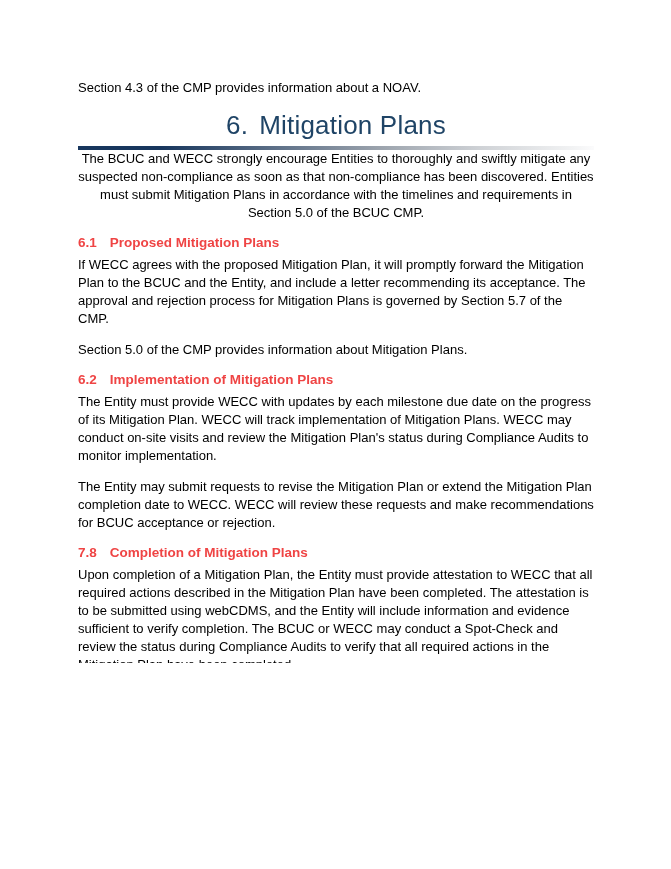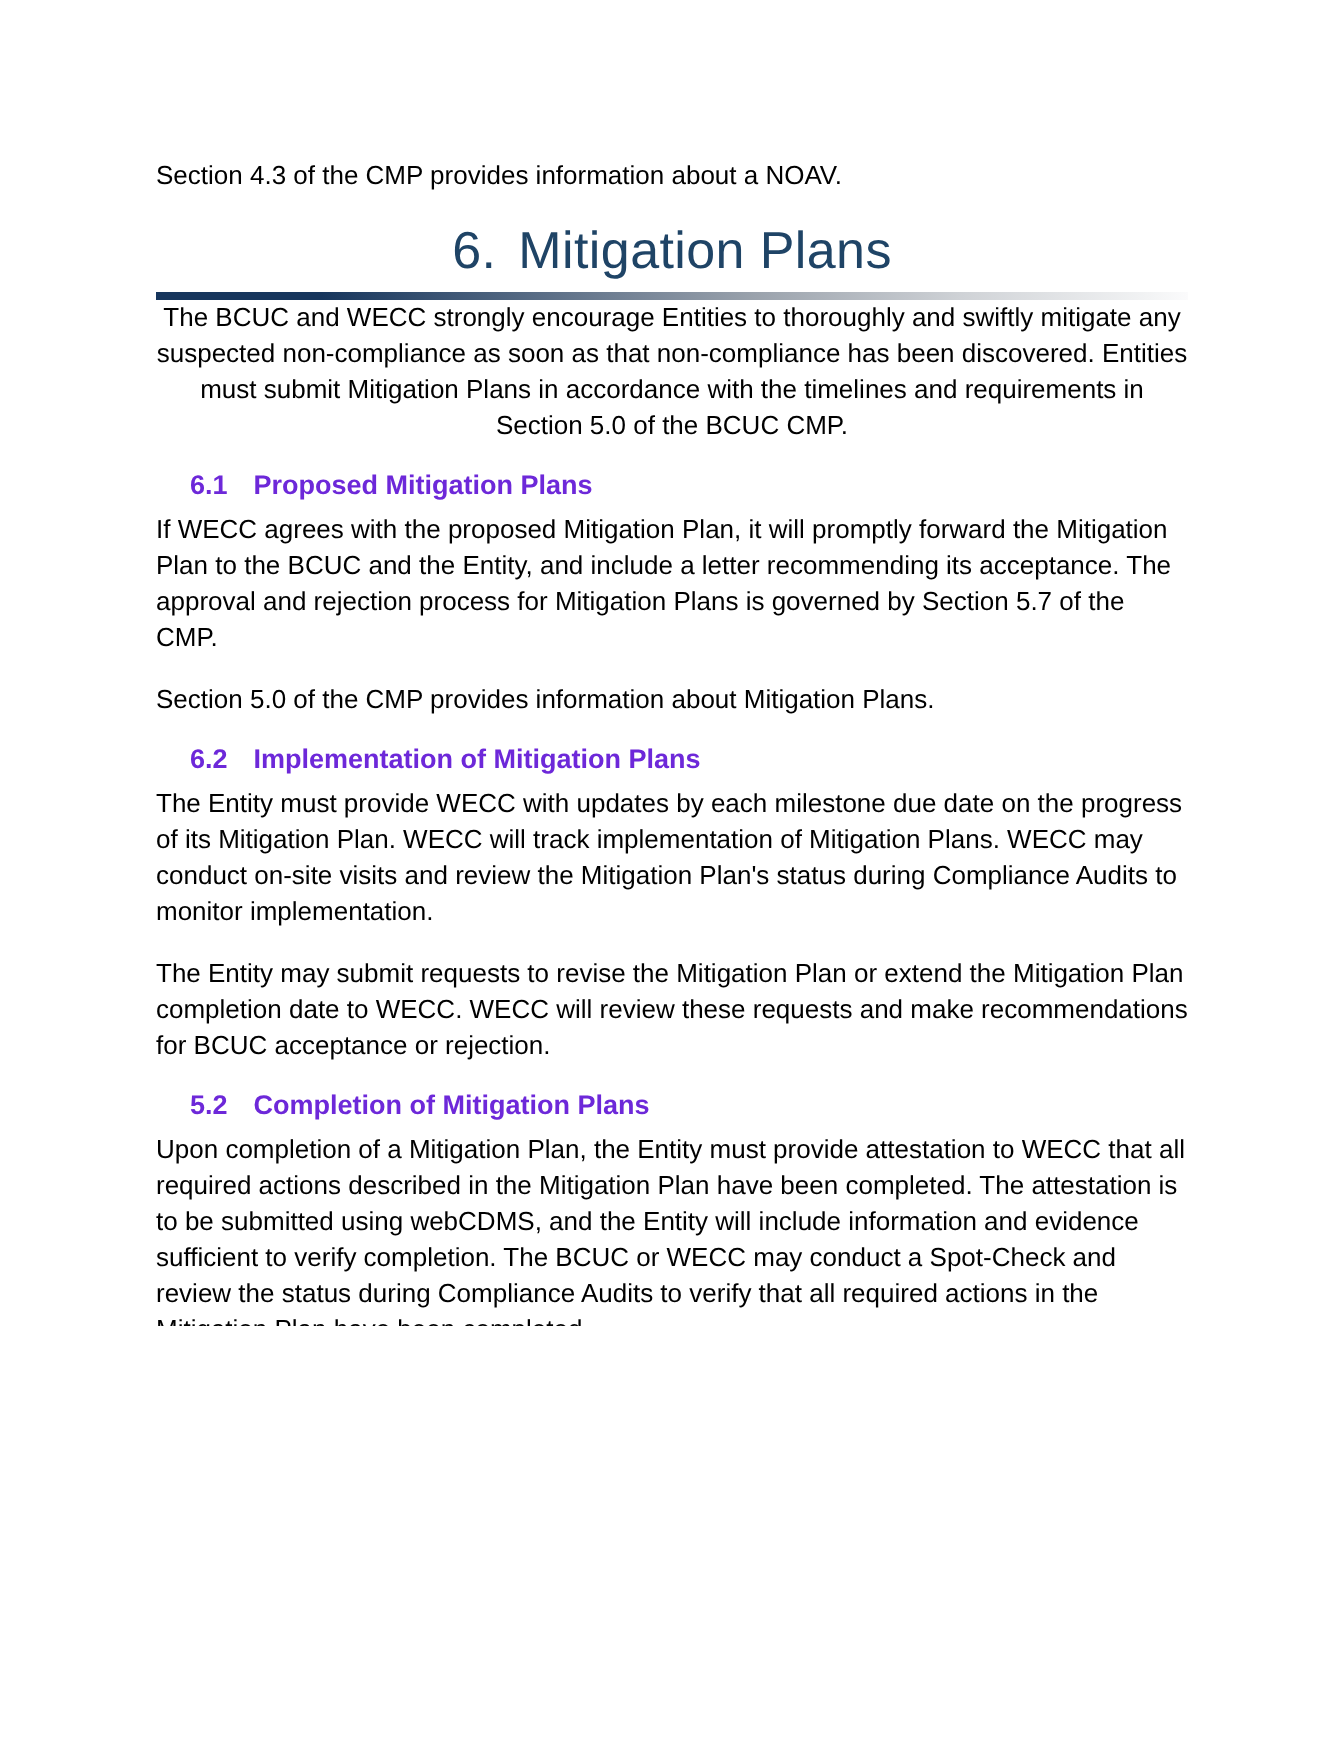--- a/index.html
+++ b/index.html
@@ -50,25 +50,25 @@
       var(--rule-dark, #17365D) 0%,
       var(--rule-dark, #17365D) 16%,
       #5c6f87 38%,
       #9aa2ac 58%,
       #cfd2d6 78%,
       #f2f3f4 96%,
       #fbfbfc 100%);
   }
   .lead { margin-top: 6px; text-align: center; }
   h2.sub-heading {
-    margin: 12px 0 5px 17px;
+    margin: 12px 0 5px 0;
     font-size: 13.5px;
     line-height: 16px;
     font-weight: 700;
-    color: #6d28d9;
+    color: #ef4444;
   }
   h2.sub-heading .s-number {
     display: inline-block;
     margin-right: 13px;
   }
   .footer-rule {
     position: absolute;
     left: 78px;
     width: 516px;
     top: 826px;
@@ -106,21 +106,21 @@
     <p class="body-text">If WECC agrees with the proposed Mitigation Plan, it will promptly forward the Mitigation Plan to the BCUC and the Entity, and include a letter recommending its acceptance. The approval and rejection process for Mitigation Plans is governed by Section 5.7 of the CMP.</p>
     <p class="body-text">Section 5.0 of the CMP provides information about Mitigation Plans.</p>
 
     <h2 class="sub-heading">
       <span class="s-number">6.2</span><span>Implementation of Mitigation Plans</span>
     </h2>
     <p class="body-text">The Entity must provide WECC with updates by each milestone due date on the progress of its Mitigation Plan. WECC will track implementation of Mitigation Plans. WECC may conduct on-site visits and review the Mitigation Plan's status during Compliance Audits to monitor implementation.</p>
     <p class="body-text">The Entity may submit requests to revise the Mitigation Plan or extend the Mitigation Plan completion date to WECC. WECC will review these requests and make recommendations for BCUC acceptance or rejection.</p>
 
     <h2 class="sub-heading">
-      <span class="s-number">5.2</span><span>Completion of Mitigation Plans</span>
+      <span class="s-number">7.8</span><span>Completion of Mitigation Plans</span>
     </h2>
     <p class="body-text">Upon completion of a Mitigation Plan, the Entity must provide attestation to WECC that all required actions described in the Mitigation Plan have been completed. The attestation is to be submitted using webCDMS, and the Entity will include information and evidence sufficient to verify completion. The BCUC or WECC may conduct a Spot-Check and review the status during Compliance Audits to verify that all required actions in the Mitigation Plan have been completed.</p>
 
   </div>
 
   <div class="footer-rule"></div>
   <div class="footer-pagenum">12</div>
 </div>
 
 </body></html>

